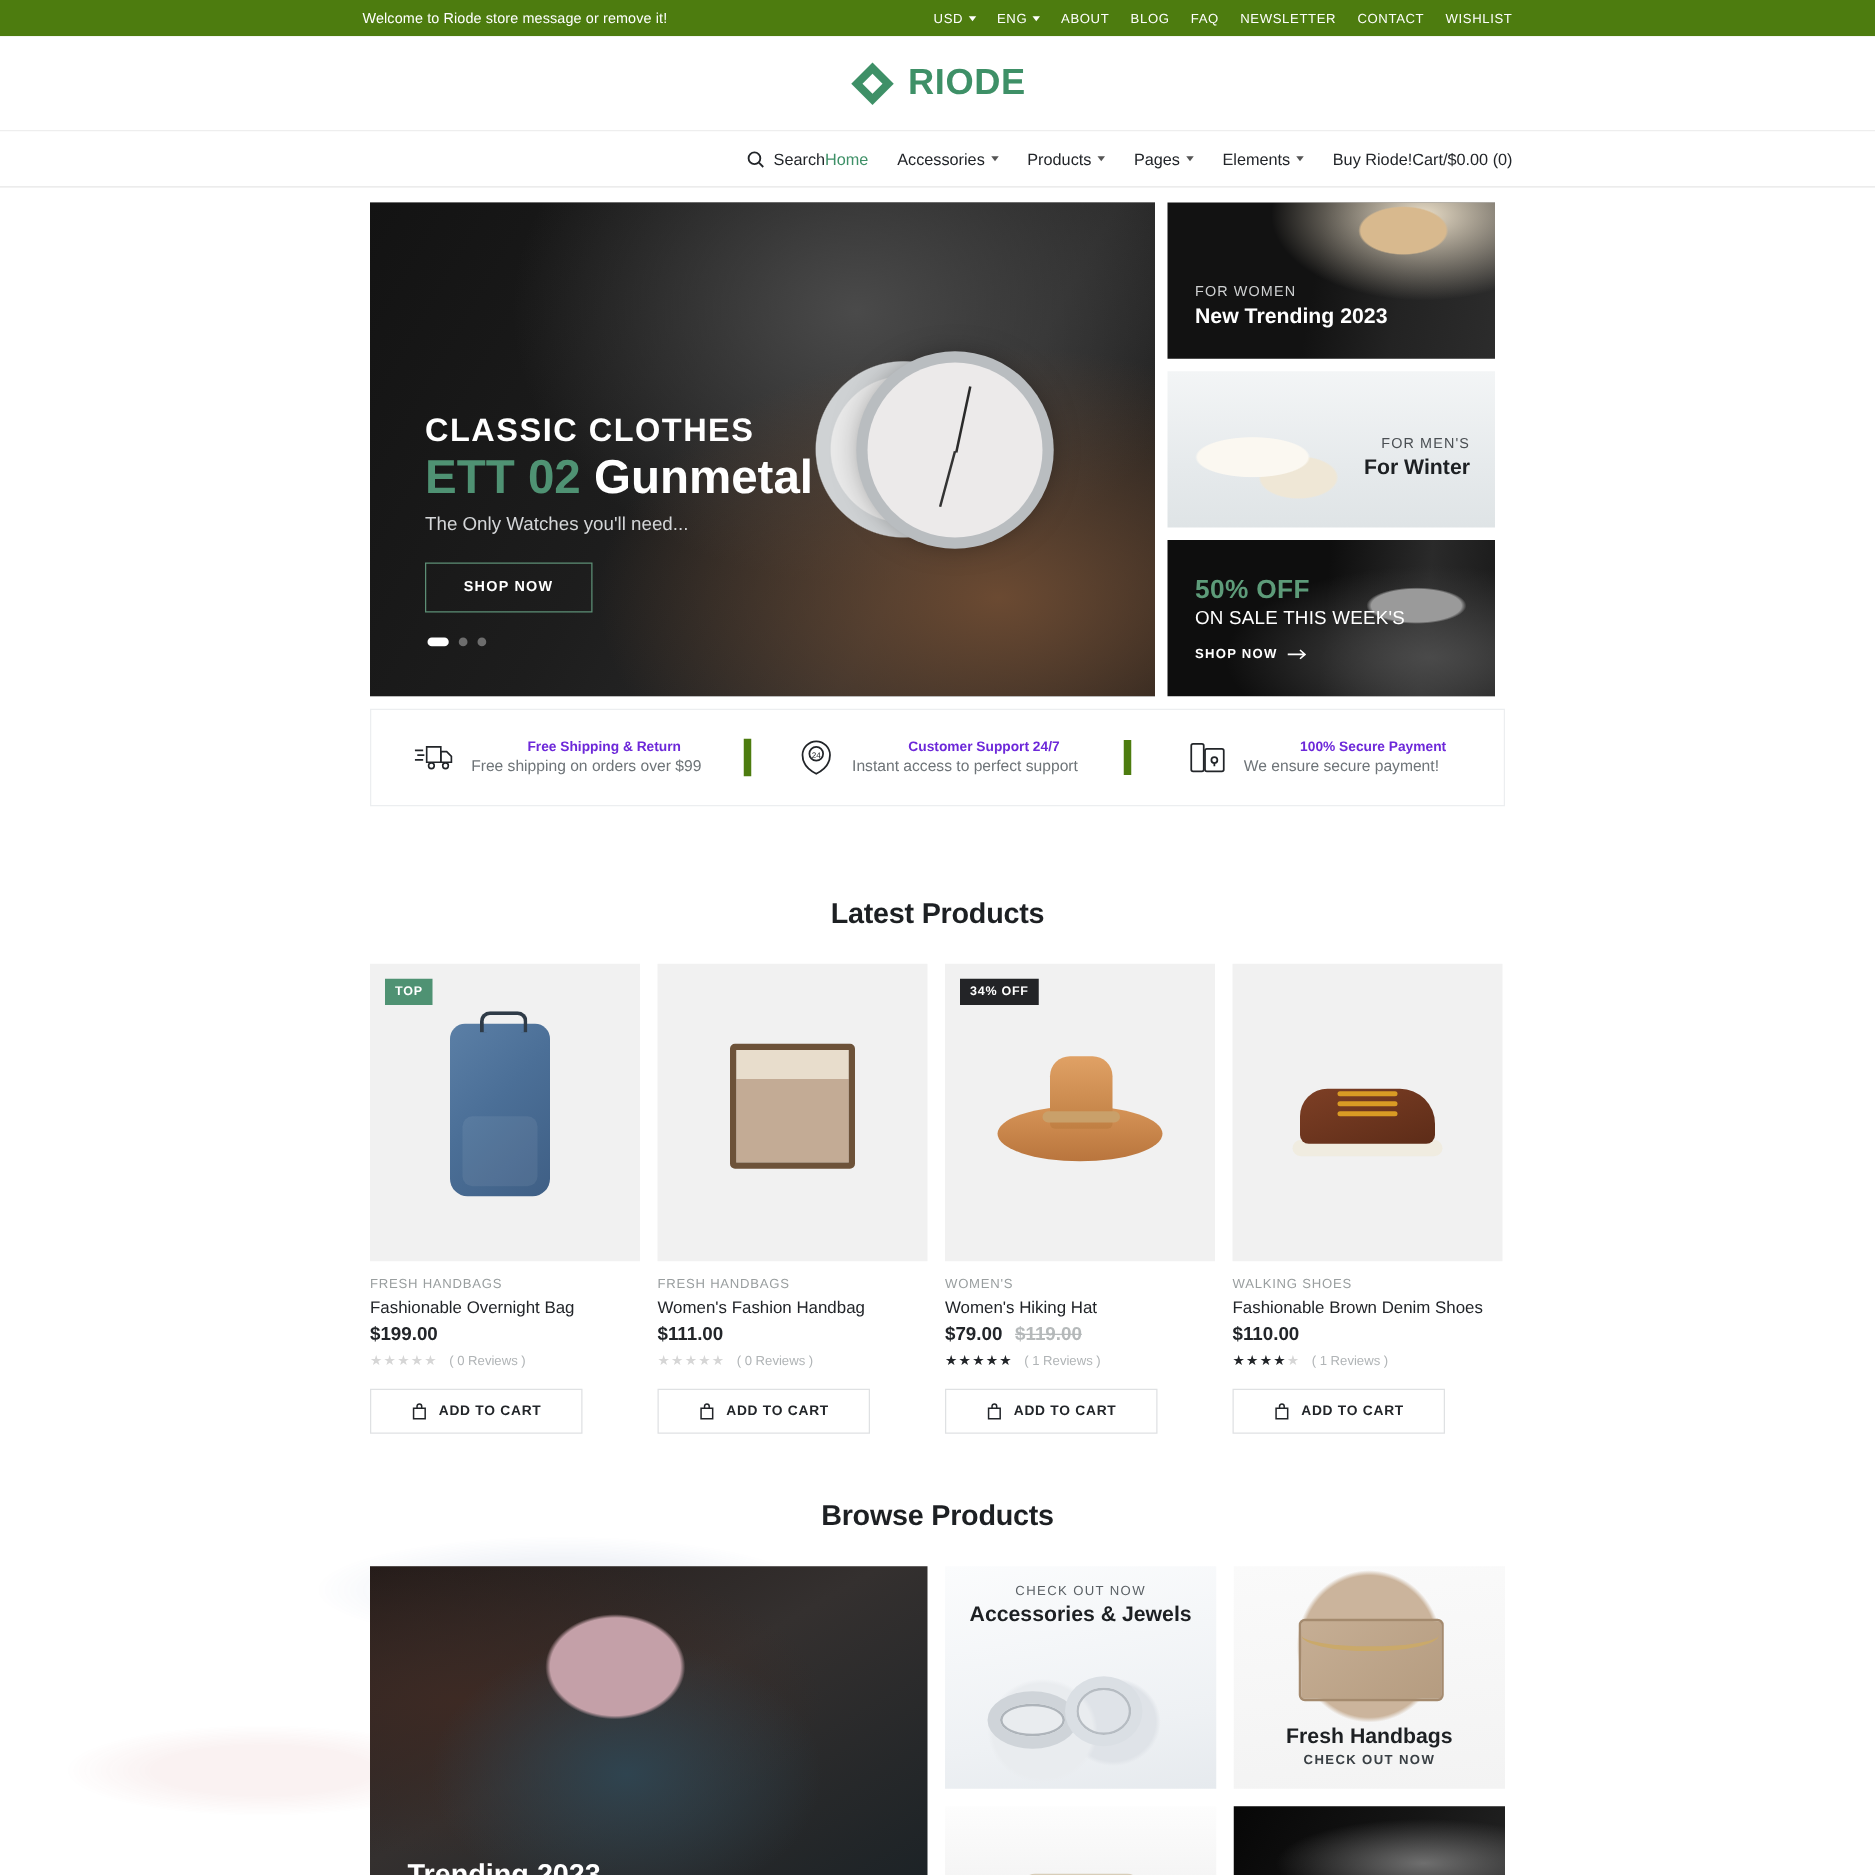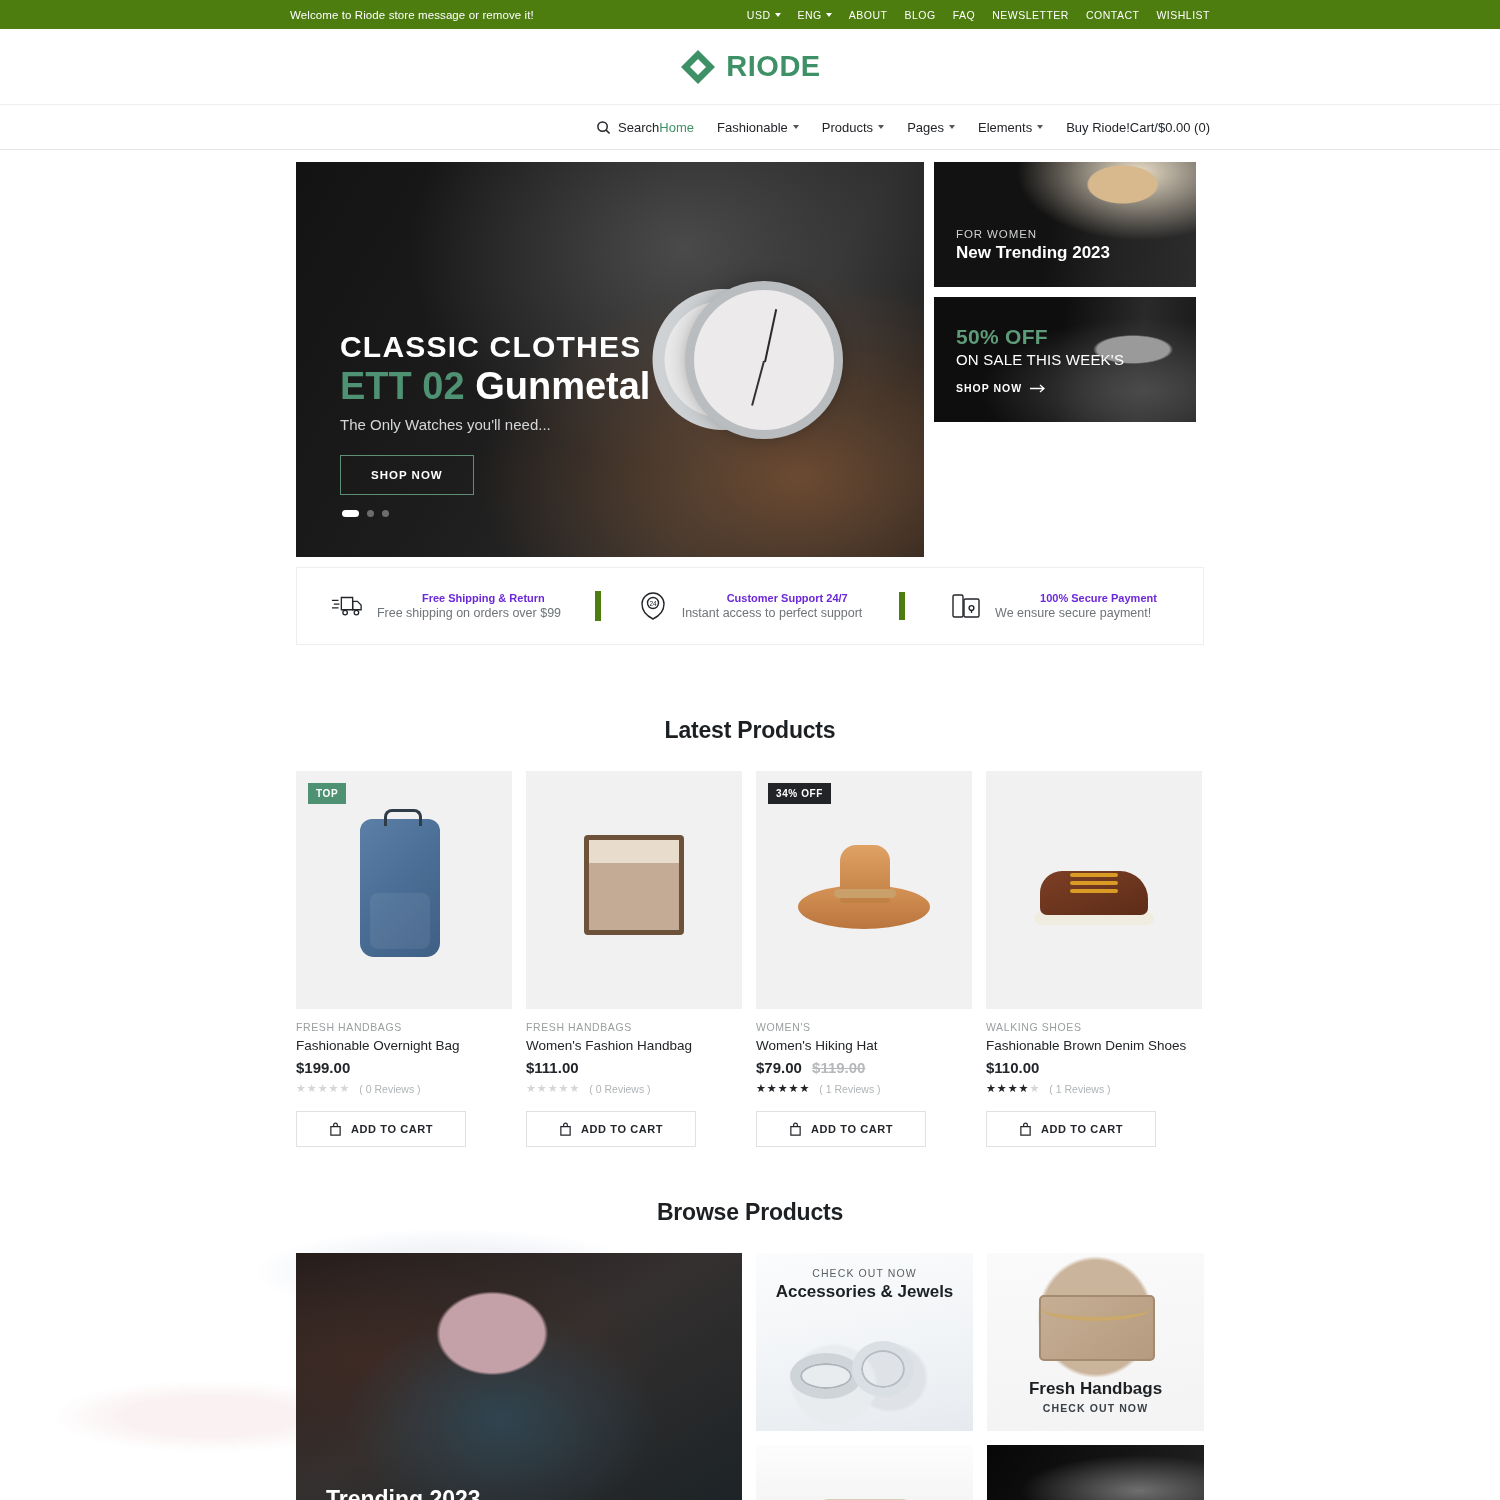--- a/index.html
+++ b/index.html
@@ -95,21 +95,21 @@
   .hero-dial:after {
     content:""; position:absolute; left:50%; top:18px; width:2px; height:54px;
     background:#2a2a2a; transform-origin: bottom center; transform: rotate(12deg);
   }
   .hero-dial:before {
     content:""; position:absolute; left:50%; top:50%; width:46px; height:2px;
     background:#333; transform-origin: left center; transform: rotate(105deg);
   }
   .hero-content { position: absolute; left: 44px; top: 168px; z-index: 3; }
   .hero-k1 {
-    font-size: 30px; font-weight: 700; color: #fff;
+    font-size: 26px; font-weight: 700; color: #fff;
     letter-spacing: 1.2px; line-height: 1.1;
   }
   .hero-k2 { font-size: 38px; font-weight: 800; line-height: 1.15; margin-top: 2px; }
   .hero-k2 .green { color: #4f9273; }
   .hero-k2 .white { color: #fff; }
   .hero-sub { font-size: 15px; color: #d4d6d8; margin-top: 7px; font-weight: 400; }
   .hero-btn {
     margin-top: 22px; display: inline-block; border: 1px solid #5d8f76;
     color: #fff; font-size: 11.5px; font-weight: 700; letter-spacing: 1px;
     padding: 13px 30px; cursor: pointer; background: transparent;
@@ -388,21 +388,21 @@
               <path d="M10.8 10.8 L14.5 14.5"></path>
           </svg>
         </span>
         <span class="search-label">Search</span>
       </div>
       <div class="mainnav">
         <div class="navitem active">
           <span>Home</span>
         </div>
         <div class="navitem">
-          <span>Fashionable</span>
+          <span>Accessories</span>
           <span class="caret-dark"></span>
         </div>
         <div class="navitem">
           <span>Products</span>
           <span class="caret-dark"></span>
         </div>
         <div class="navitem">
           <span>Pages</span>
           <span class="caret-dark"></span>
         </div>
@@ -438,20 +438,26 @@
           <span class="dot"></span>
           <span class="dot"></span>
         </div>
       </div>
 
       <div class="hero-side">
         <div class="side-banner sb1">
           <div class="sb-txt">
             <div class="sb-eyebrow">FOR WOMEN</div>
             <div class="sb-title">New Trending 2023</div>
+          </div>
+        </div>
+        <div class="side-banner sb2">
+          <div class="sb-txt">
+            <div class="sb-eyebrow">FOR MEN'S</div>
+            <div class="sb-title">For Winter</div>
           </div>
         </div>
         <div class="side-banner sb3">
           <div class="sb-txt">
             <div class="sb3-off">50% OFF</div>
             <div class="sb3-sale">ON SALE THIS WEEK'S</div>
             <div class="sb3-shop">
               <span>SHOP NOW</span>
               <span>
                 <svg width="16" height="9" viewBox="0 0 16 9" stroke="#fff" stroke-width="1.3" fill="none">

